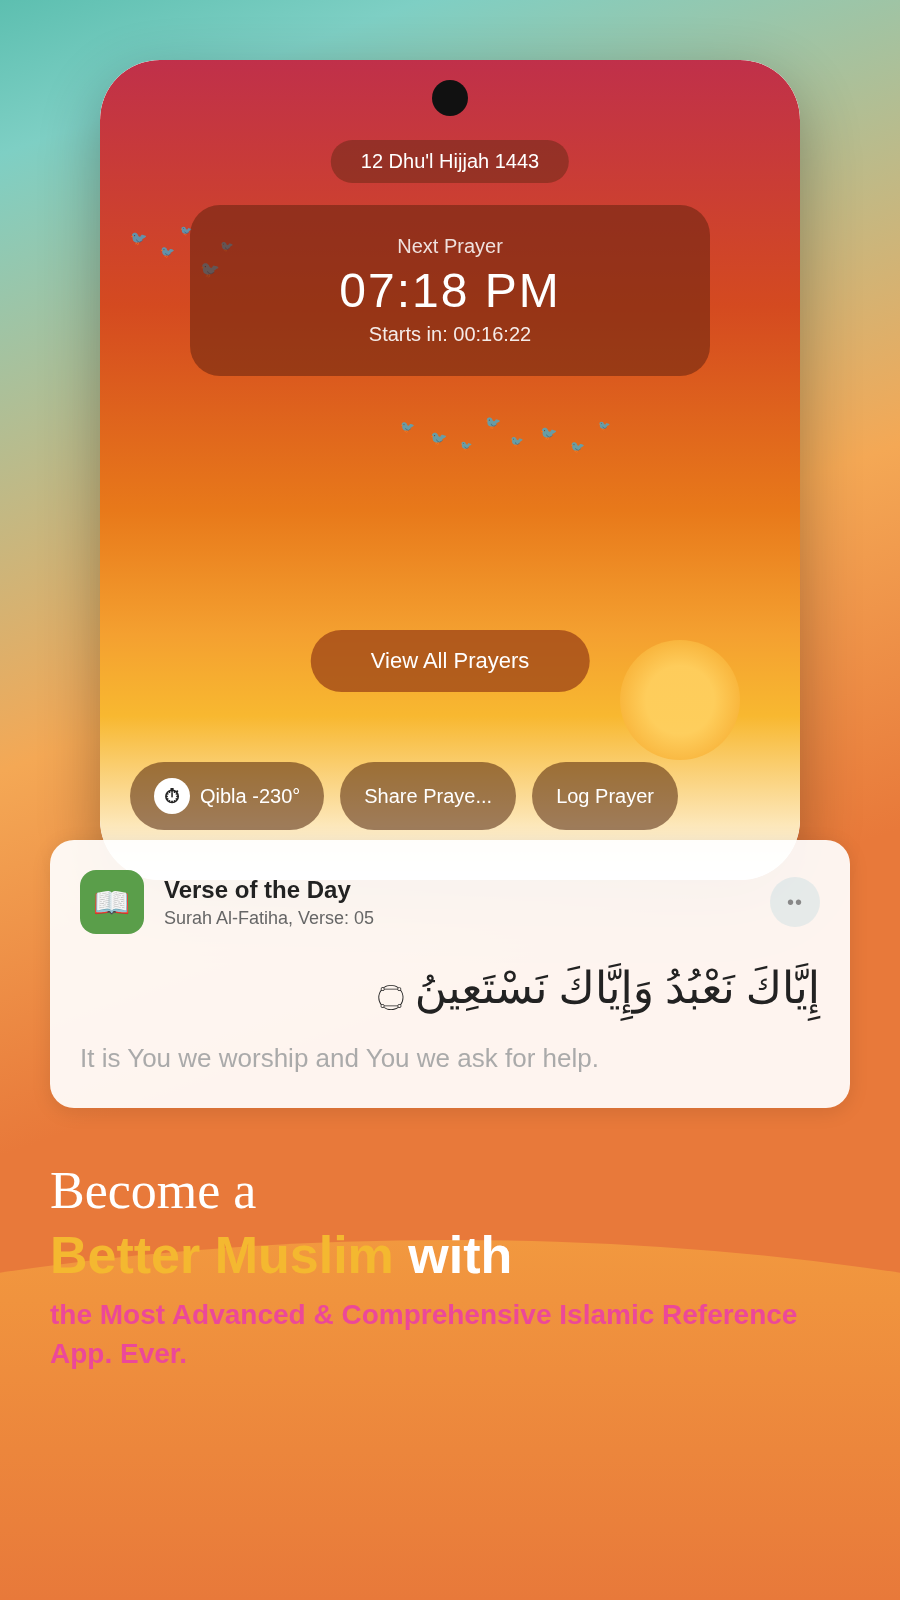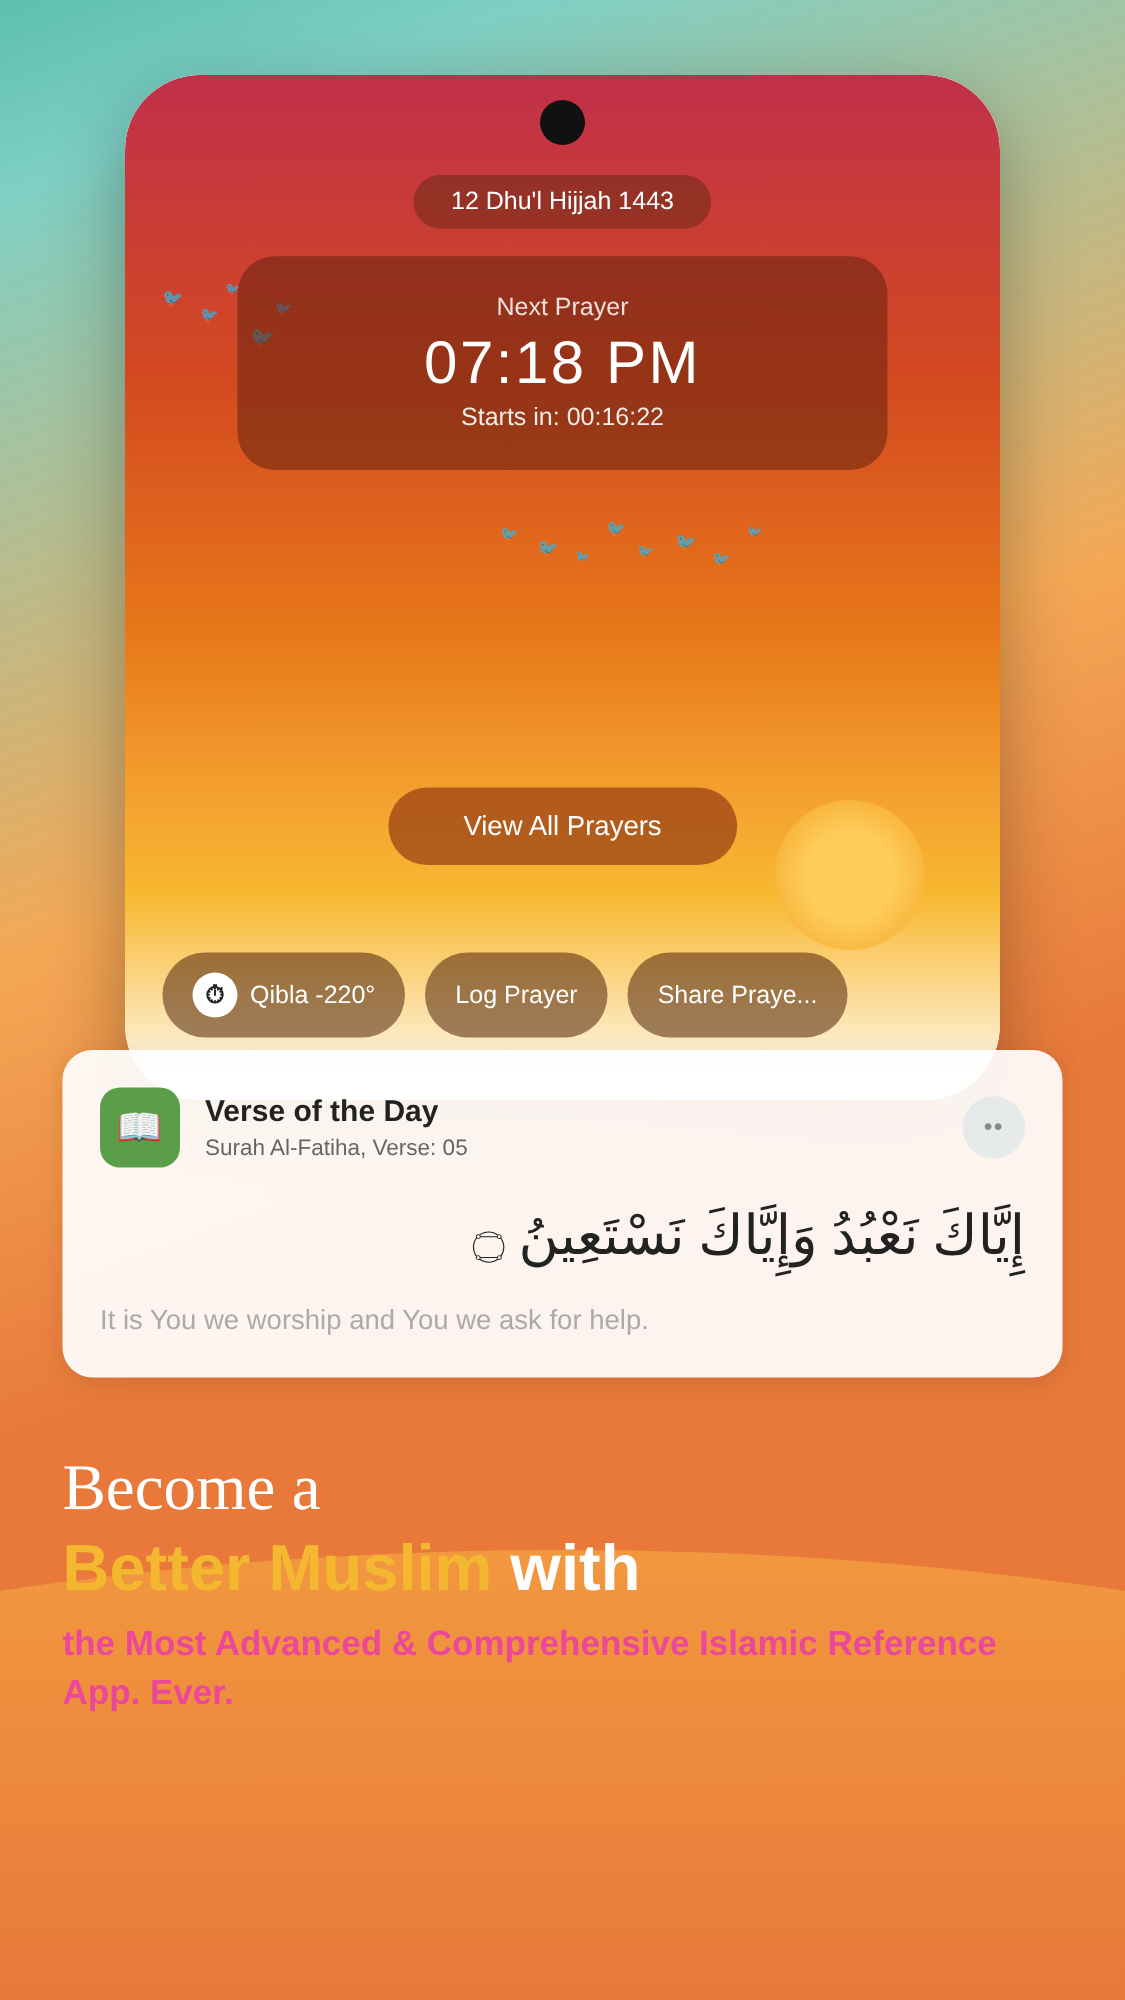--- a/index.html
+++ b/index.html
@@ -330,21 +330,21 @@
       font-size: 44px;
       text-align: right;
       direction: rtl;
       color: #222;
       line-height: 1.6;
       margin: 15px 0;
       font-family: 'Arial Unicode MS', serif;
     }
 
     .verse-translation {
-      font-size: 22px;
+      font-size: 26px;
       color: #aaa;
       line-height: 1.5;
       margin-top: 10px;
     }
 
     
     .tagline-section {
       position: absolute;
       top: 1160px;
       left: 50px;
@@ -426,27 +426,27 @@
 
     <div class="view-prayers-btn">
       <span class="view-prayers-text">View All Prayers</span>
     </div>
 
     <div class="action-buttons">
       <div class="action-btn qibla-btn">
         <div class="compass-icon">
           <span style="font-size:20px;">⏱</span>
         </div>
-        <span class="action-btn-text">Qibla -220°</span>
+        <span class="action-btn-text">Qibla -230°</span>
+      </div>
+      <div class="action-btn">
+        <span class="action-btn-text">Share Praye...</span>
       </div>
       <div class="action-btn">
         <span class="action-btn-text">Log Prayer</span>
-      </div>
-      <div class="action-btn">
-        <span class="action-btn-text">Share Praye...</span>
       </div>
     </div>
 
   </div>
 </div>
 
 <div class="verse-card">
   <div class="verse-card-header">
     <div class="verse-card-left">
       <div class="verse-icon">

